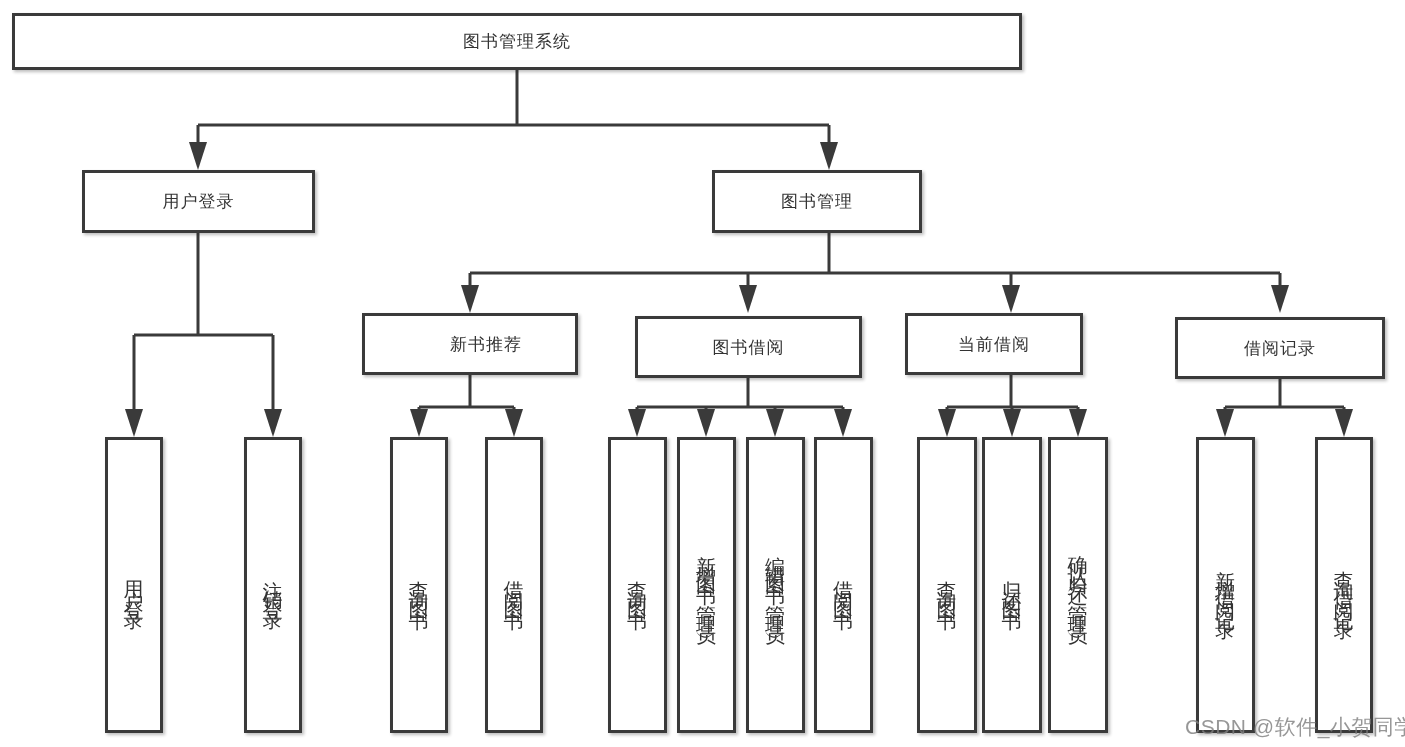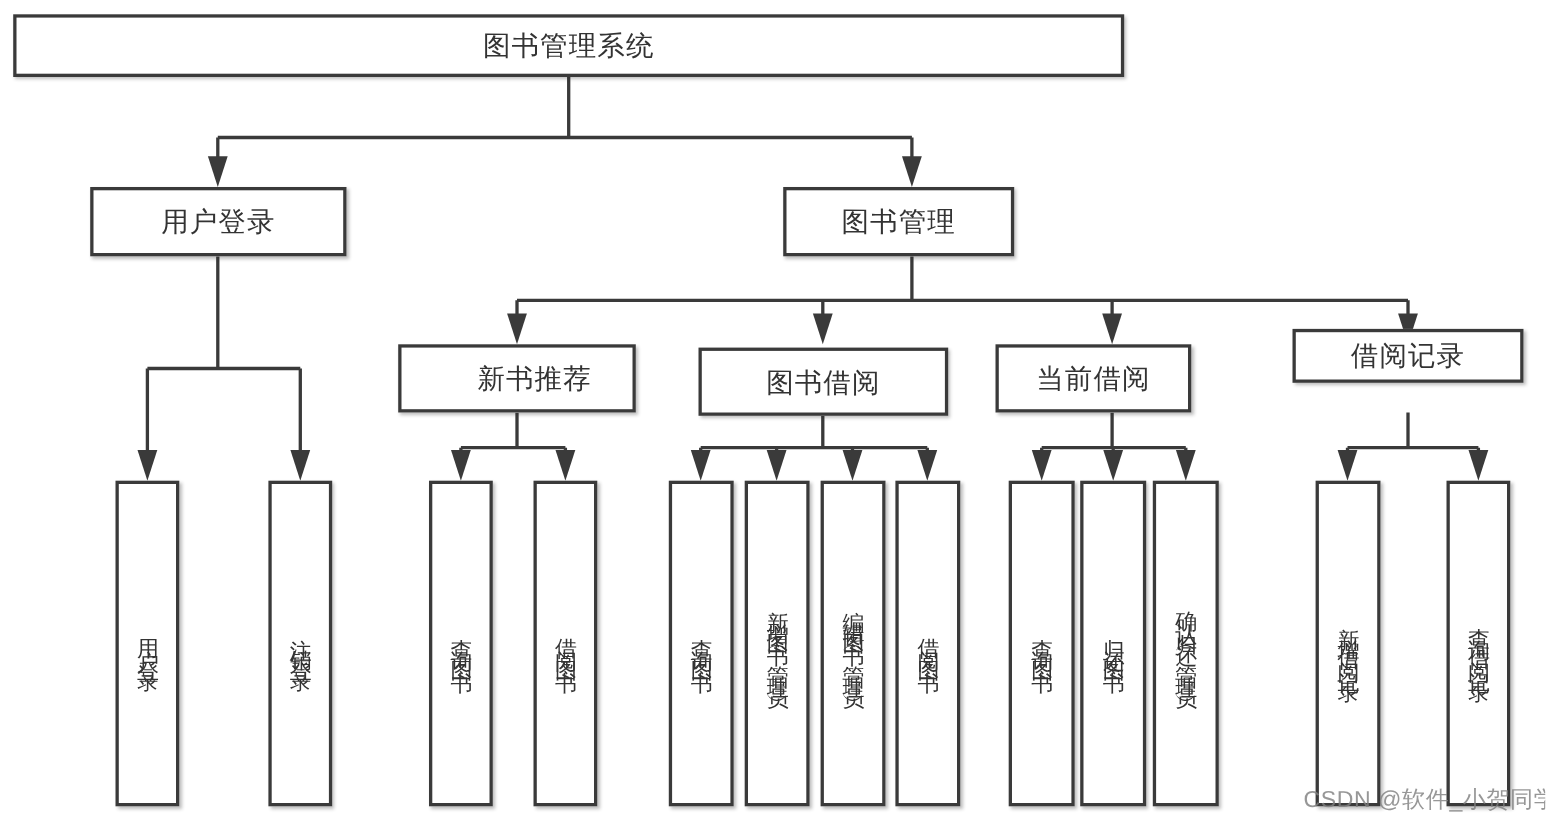--- a/index.html
+++ b/index.html
@@ -31,21 +31,21 @@
     stroke: none;
   }
   .node {
     position: absolute;
     box-sizing: border-box;
     background: #ffffff;
     border: 3px solid #3a3a3a;
     display: flex;
     align-items: center;
     justify-content: center;
-    font-size: 25px;
+    font-size: 17px;
     letter-spacing: 1px;
     color: #333333;
     box-shadow: 2px 2px 3px rgba(40,40,40,0.30);
     white-space: nowrap;
   }
   .leaf {
     position: absolute;
     box-sizing: border-box;
     top: 437px;
     height: 296px;
@@ -130,21 +130,21 @@
   </svg>
 
   <div class="node" style="left:12px; top:13px; width:1010px; height:57px;">图书管理系统</div>
 
   <div class="node" style="left:82px; top:170px; width:233px; height:63px;">用户登录</div>
   <div class="node" style="left:712px; top:170px; width:210px; height:63px;">图书管理</div>
 
   <div class="node" style="left:362px; top:313px; width:216px; height:62px;padding-left:32px;">新书推荐</div>
   <div class="node" style="left:635px; top:316px; width:227px; height:62px;">图书借阅</div>
   <div class="node" style="left:905px; top:313px; width:178px; height:62px;">当前借阅</div>
-  <div class="node" style="left:1175px; top:299px; width:210px; height:49px;">借阅记录</div>
+  <div class="node" style="left:1175px; top:317px; width:210px; height:62px;">借阅记录</div>
 
   <div class="leaf" style="left:105px; width:58px;">
     <span class="vtext">用户登录</span>
   </div>
   <div class="leaf" style="left:244px; width:58px;">
     <span class="vtext">注销登录</span>
   </div>
 
   <div class="leaf" style="left:390px; width:58px;">
     <span class="vtext">查询图书</span>

